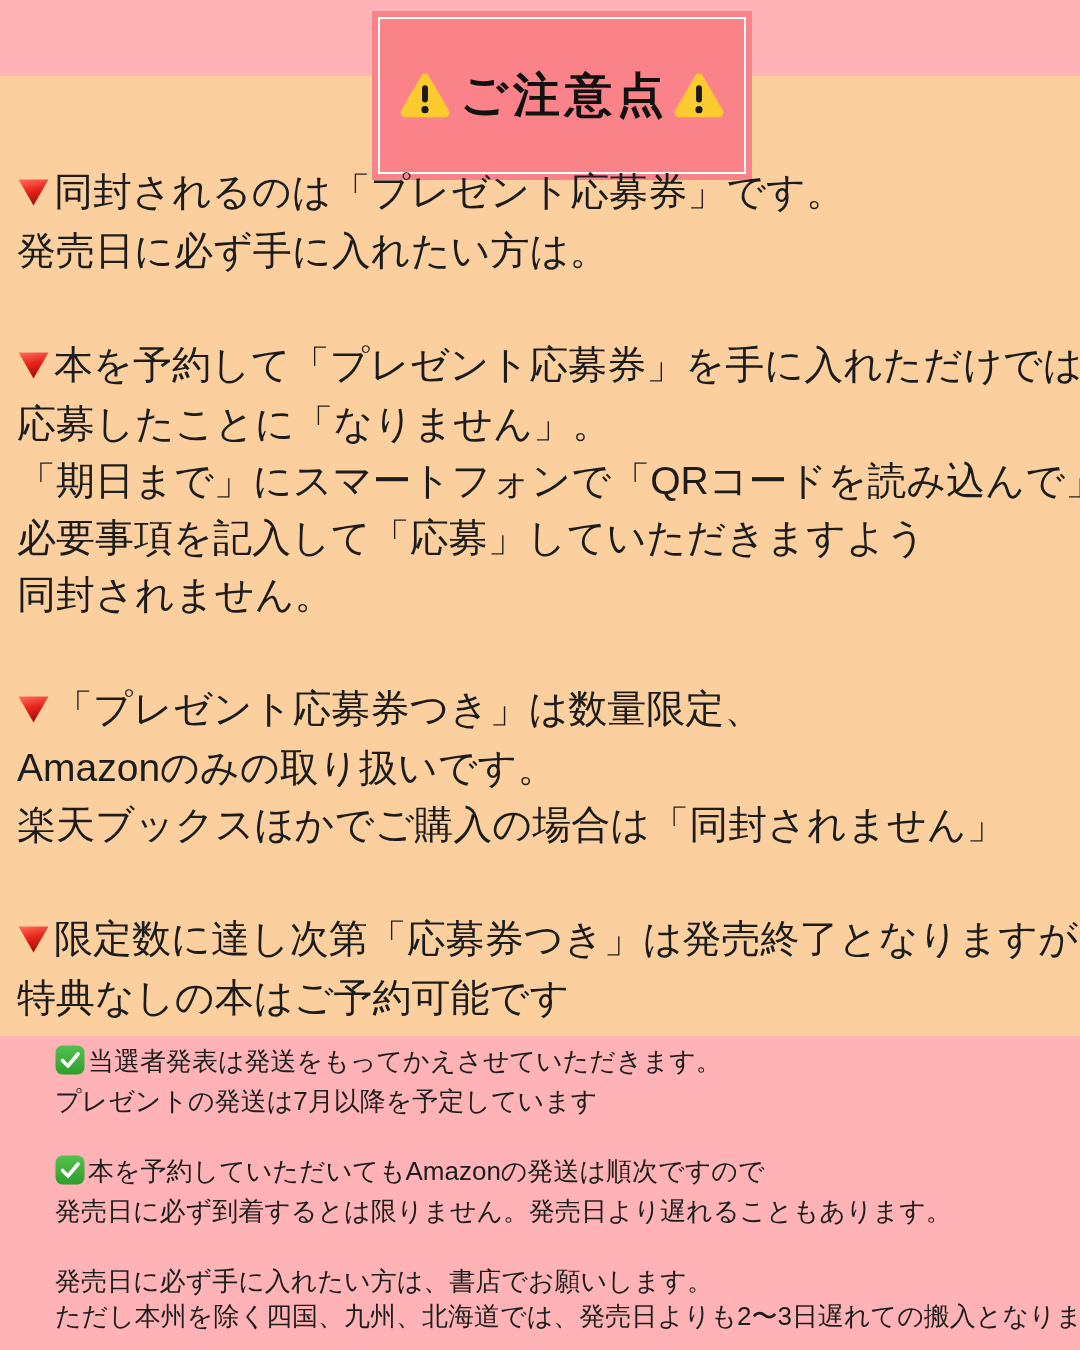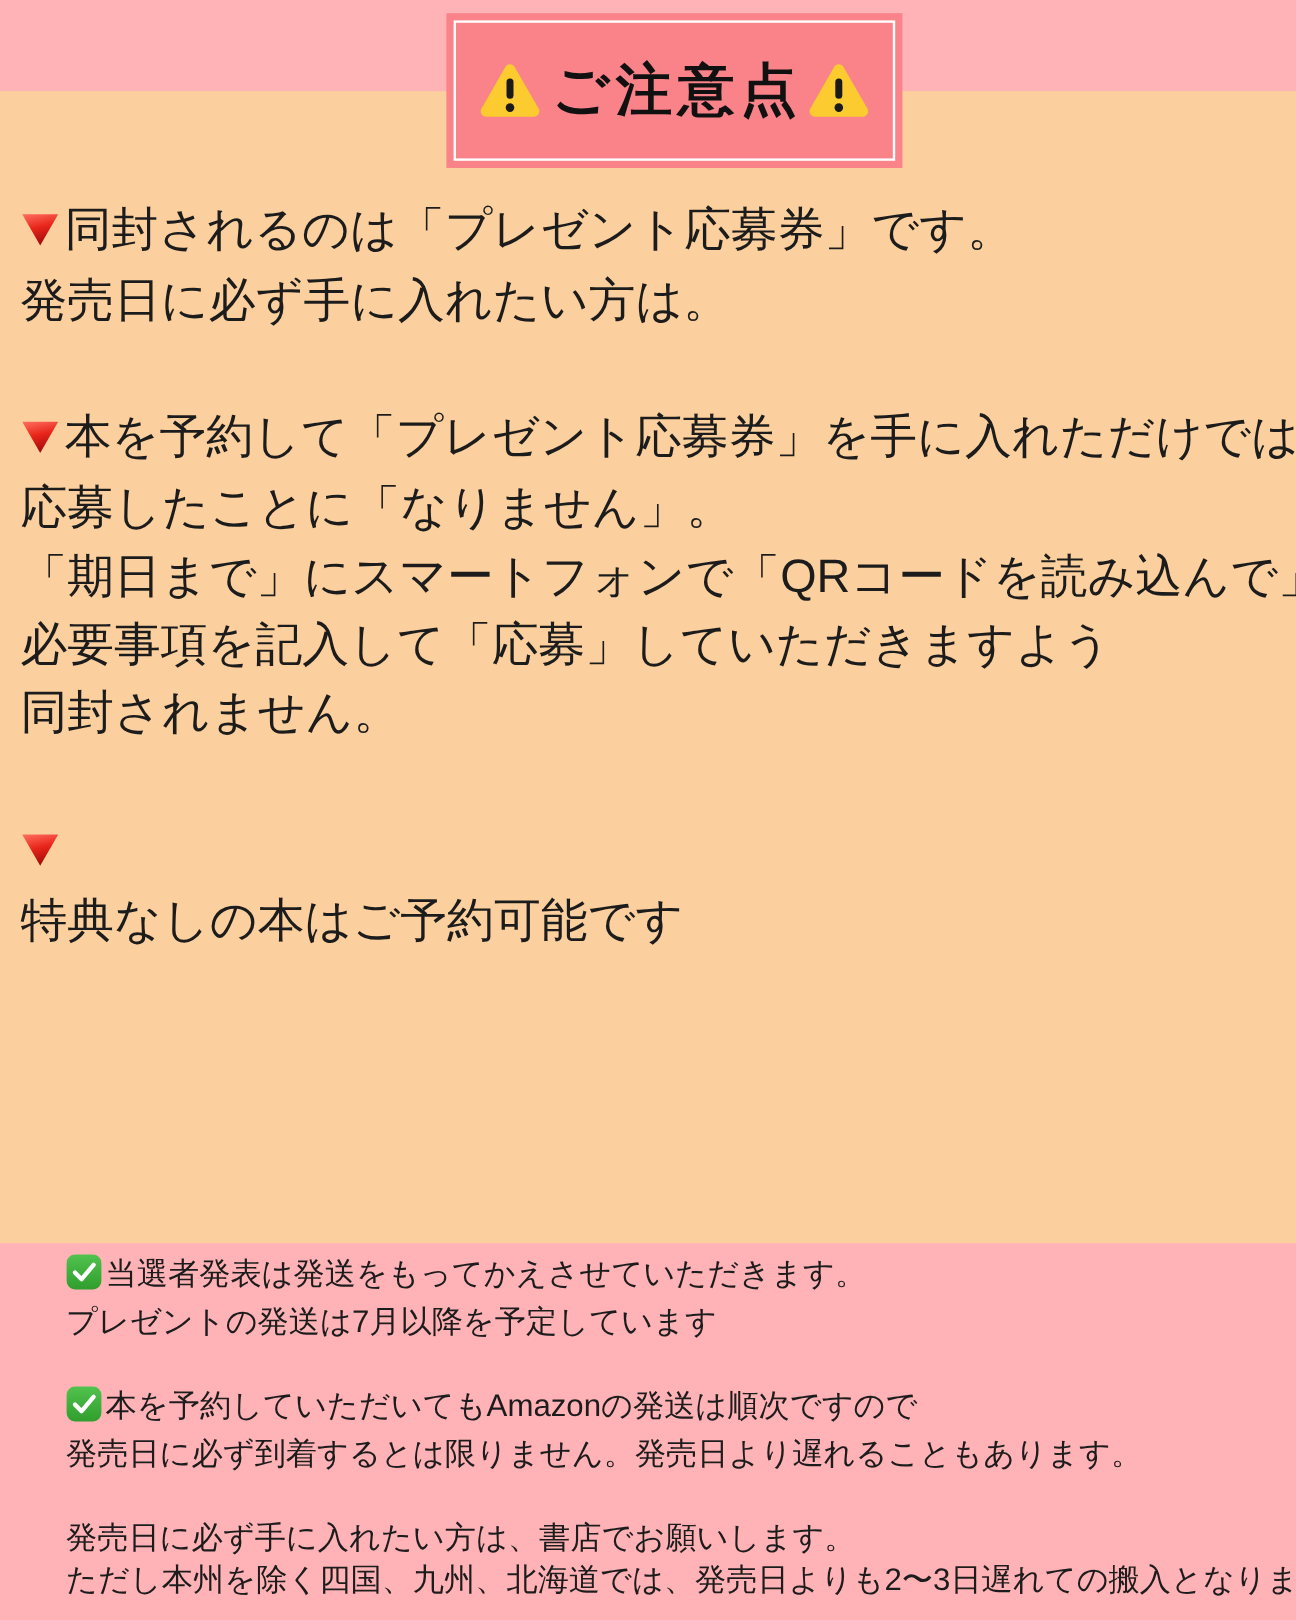--- a/index.html
+++ b/index.html
@@ -20,21 +20,21 @@
     font-family:"Liberation Sans","DejaVu Sans",sans-serif;
     color:var(--text-color);
   }
   .top-band{
     position:absolute;left:0;top:0;
     width:100%;height:76px;
     background:var(--top-band-bg);
   }
   .header-box{
     position:absolute;left:372px;top:11px;
-    width:380px;height:129px;
+    width:380px;height:169px;
     background:var(--header-box-bg);
     padding:6px;
   }
   .header-box-inner{
     width:100%;height:100%;
     border:2px solid #ffffff;
     display:flex;align-items:center;justify-content:center;
     gap:4px;
   }
   .header-title{
@@ -130,32 +130,46 @@
                 </linearGradient>
               </defs>
               <polygon points="1.5,1.5 32.5,1.5 17,28.5" fill="url(#rg1)"></polygon>
             </svg></span><span>本を予約して「プレゼント応募券」を手に入れただけでは</span></span>
       <span class="line">応募したことに「なりません」。</span>
       <span class="line">「期日まで」にスマートフォンで「QRコードを読み込んで」</span>
       <span class="line">必要事項を記入して「応募」していただきますよう</span>
       <span class="line">同封されません。</span>
     </p>
 
+    <p class="notice">
+      <span class="line"><span class="tri-icon"><svg viewBox="0 0 34 30" width="33" height="29" aria-hidden="true">
+              <defs>
+                <linearGradient id="rg2" x1="0" y1="0" x2="0.25" y2="1">
+                  <stop offset="0" stop-color="#ff7061"></stop>
+                  <stop offset="0.5" stop-color="#e8251a"></stop>
+                  <stop offset="1" stop-color="#a50d0d"></stop>
+                </linearGradient>
+              </defs>
+              <polygon points="1.5,1.5 32.5,1.5 17,28.5" fill="url(#rg2)"></polygon>
+            </svg></span><span>「プレゼント応募券つき」は数量限定、</span></span>
+      <span class="line">Amazonのみの取り扱いです。</span>
+      <span class="line">楽天ブックスほかでご購入の場合は「同封されません」</span>
+    </p>
 
     <p class="notice">
       <span class="line"><span class="tri-icon"><svg viewBox="0 0 34 30" width="33" height="29" aria-hidden="true">
               <defs>
                 <linearGradient id="rg3" x1="0" y1="0" x2="0.25" y2="1">
                   <stop offset="0" stop-color="#ff7061"></stop>
                   <stop offset="0.5" stop-color="#e8251a"></stop>
                   <stop offset="1" stop-color="#a50d0d"></stop>
                 </linearGradient>
               </defs>
               <polygon points="1.5,1.5 32.5,1.5 17,28.5" fill="url(#rg3)"></polygon>
-            </svg></span></span>
+            </svg></span><span>限定数に達し次第「応募券つき」は発売終了となりますが</span></span>
       <span class="line">特典なしの本はご予約可能です</span>
     </p>
 
   </div>
 
   <div class="footer-notes">
 
     <p class="footer-note">
       <span class="line"><span class="check-icon"><svg viewBox="0 0 30 30" width="30" height="30" aria-hidden="true">
               <defs>

